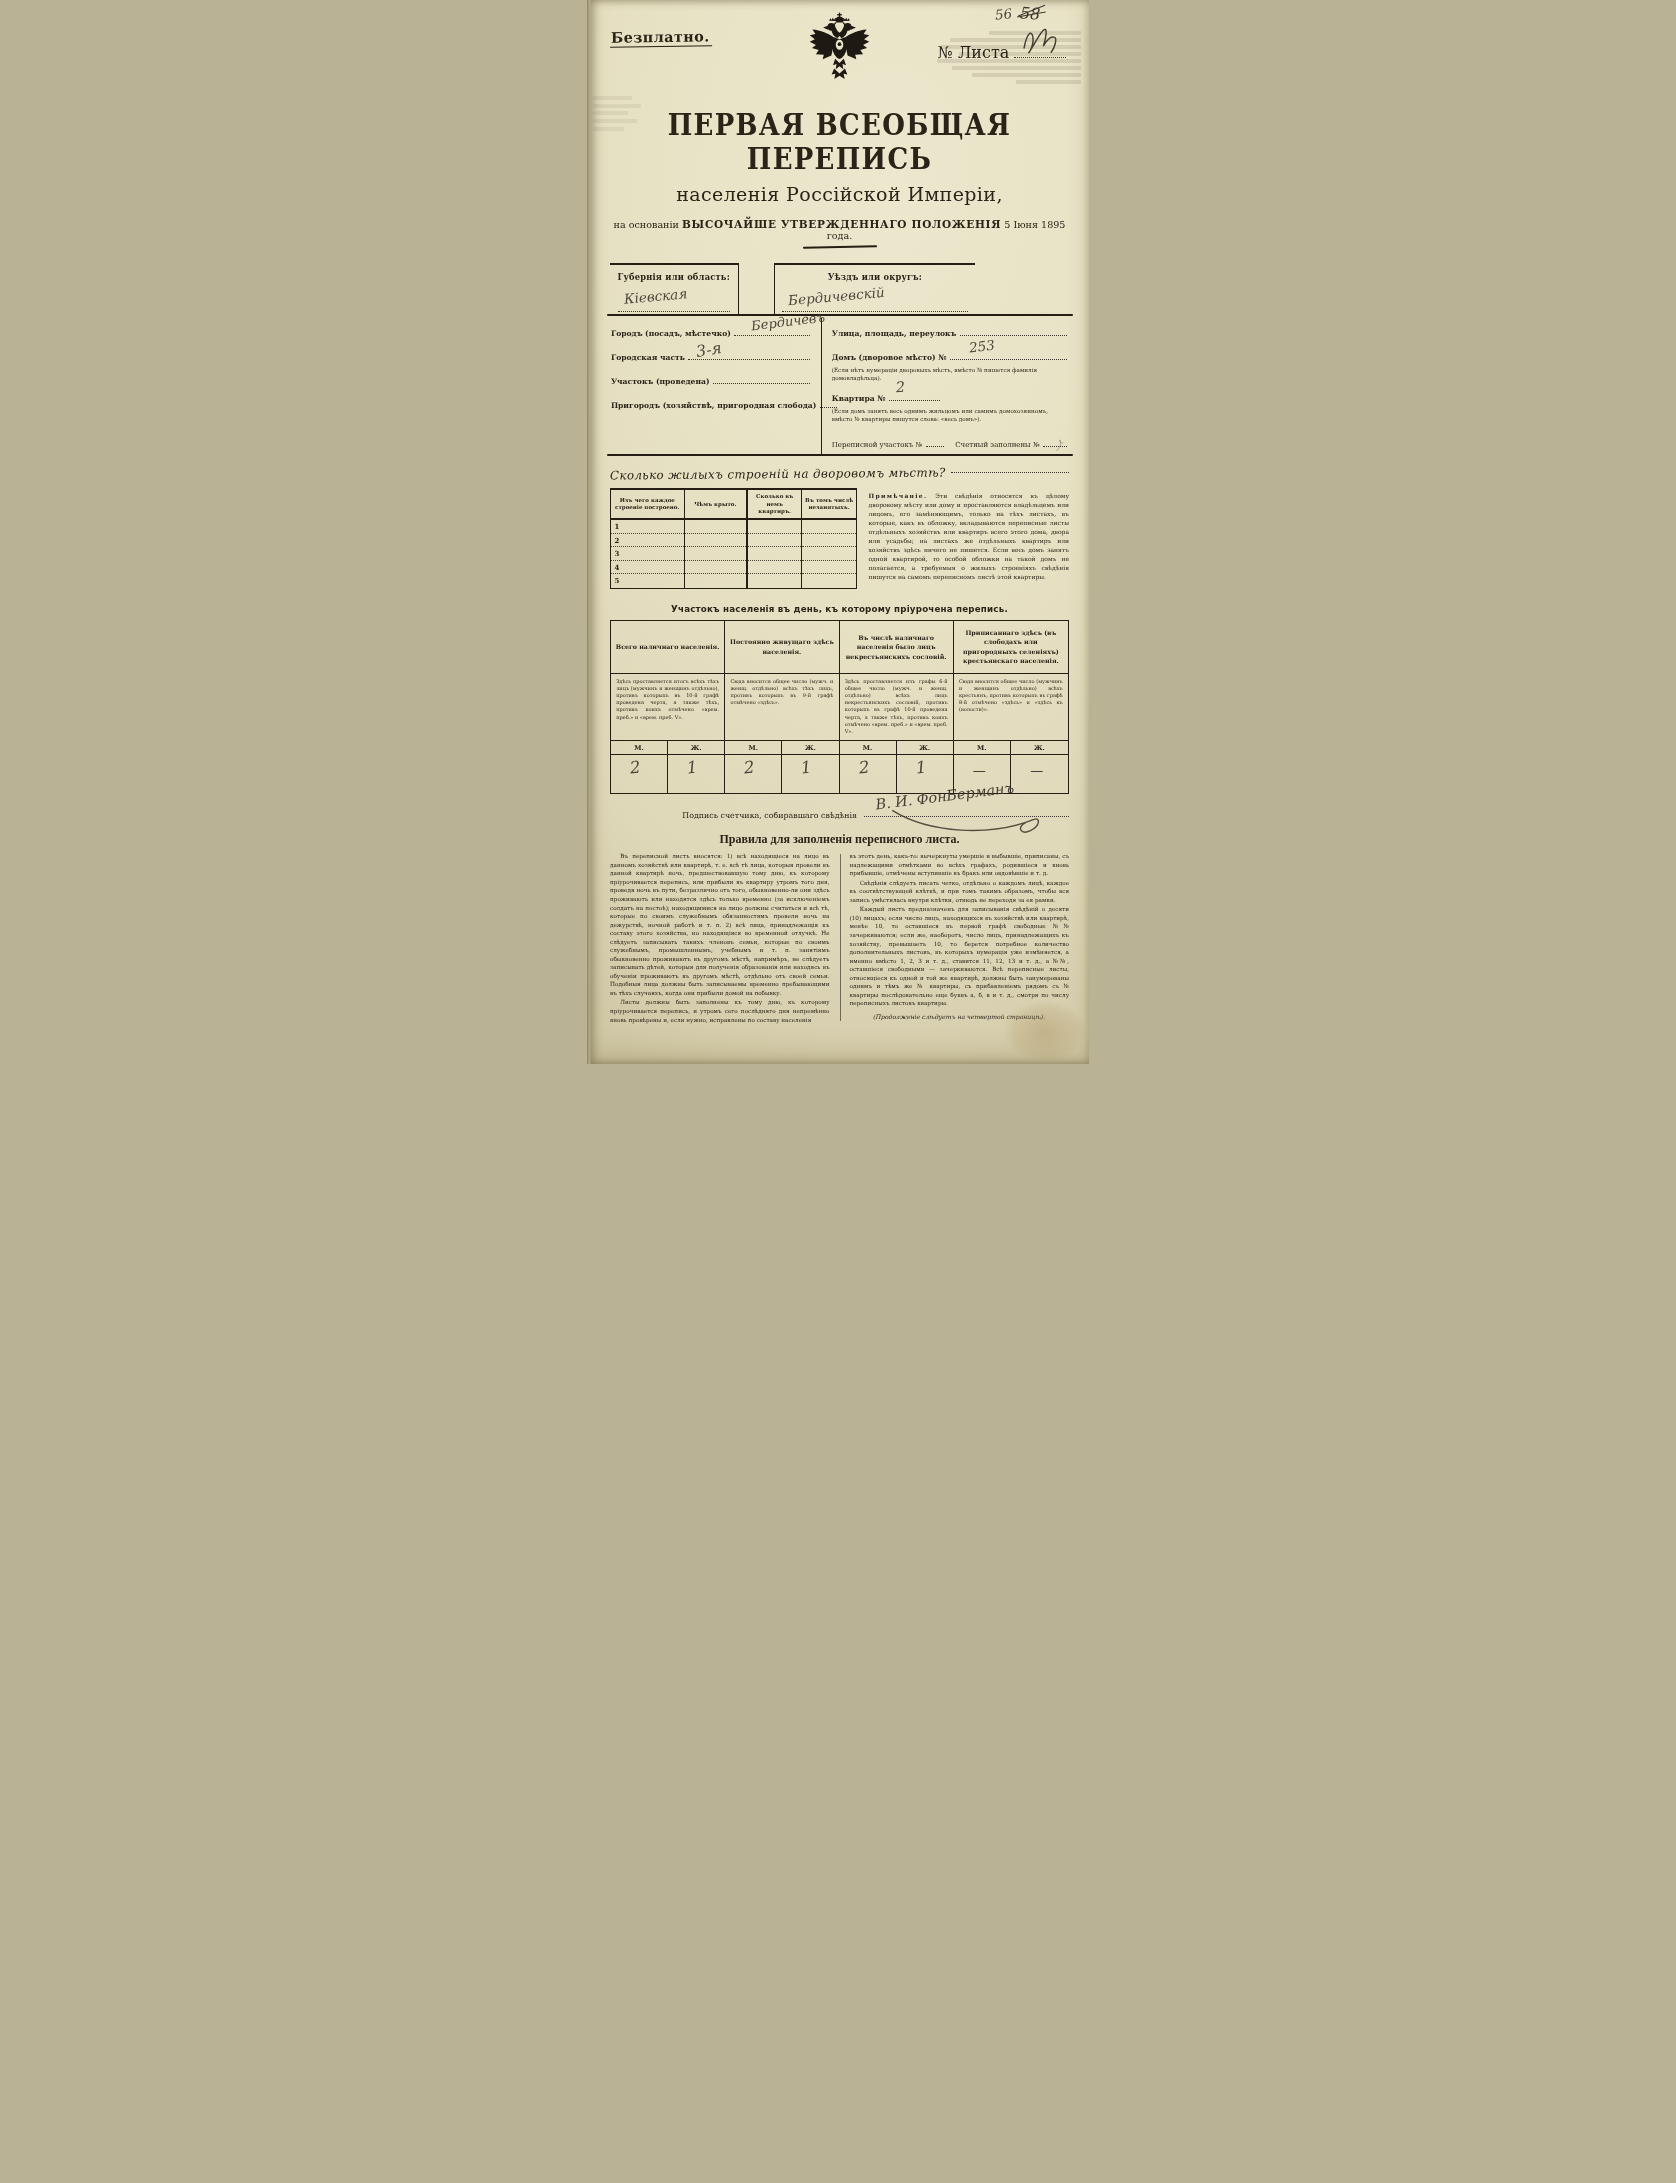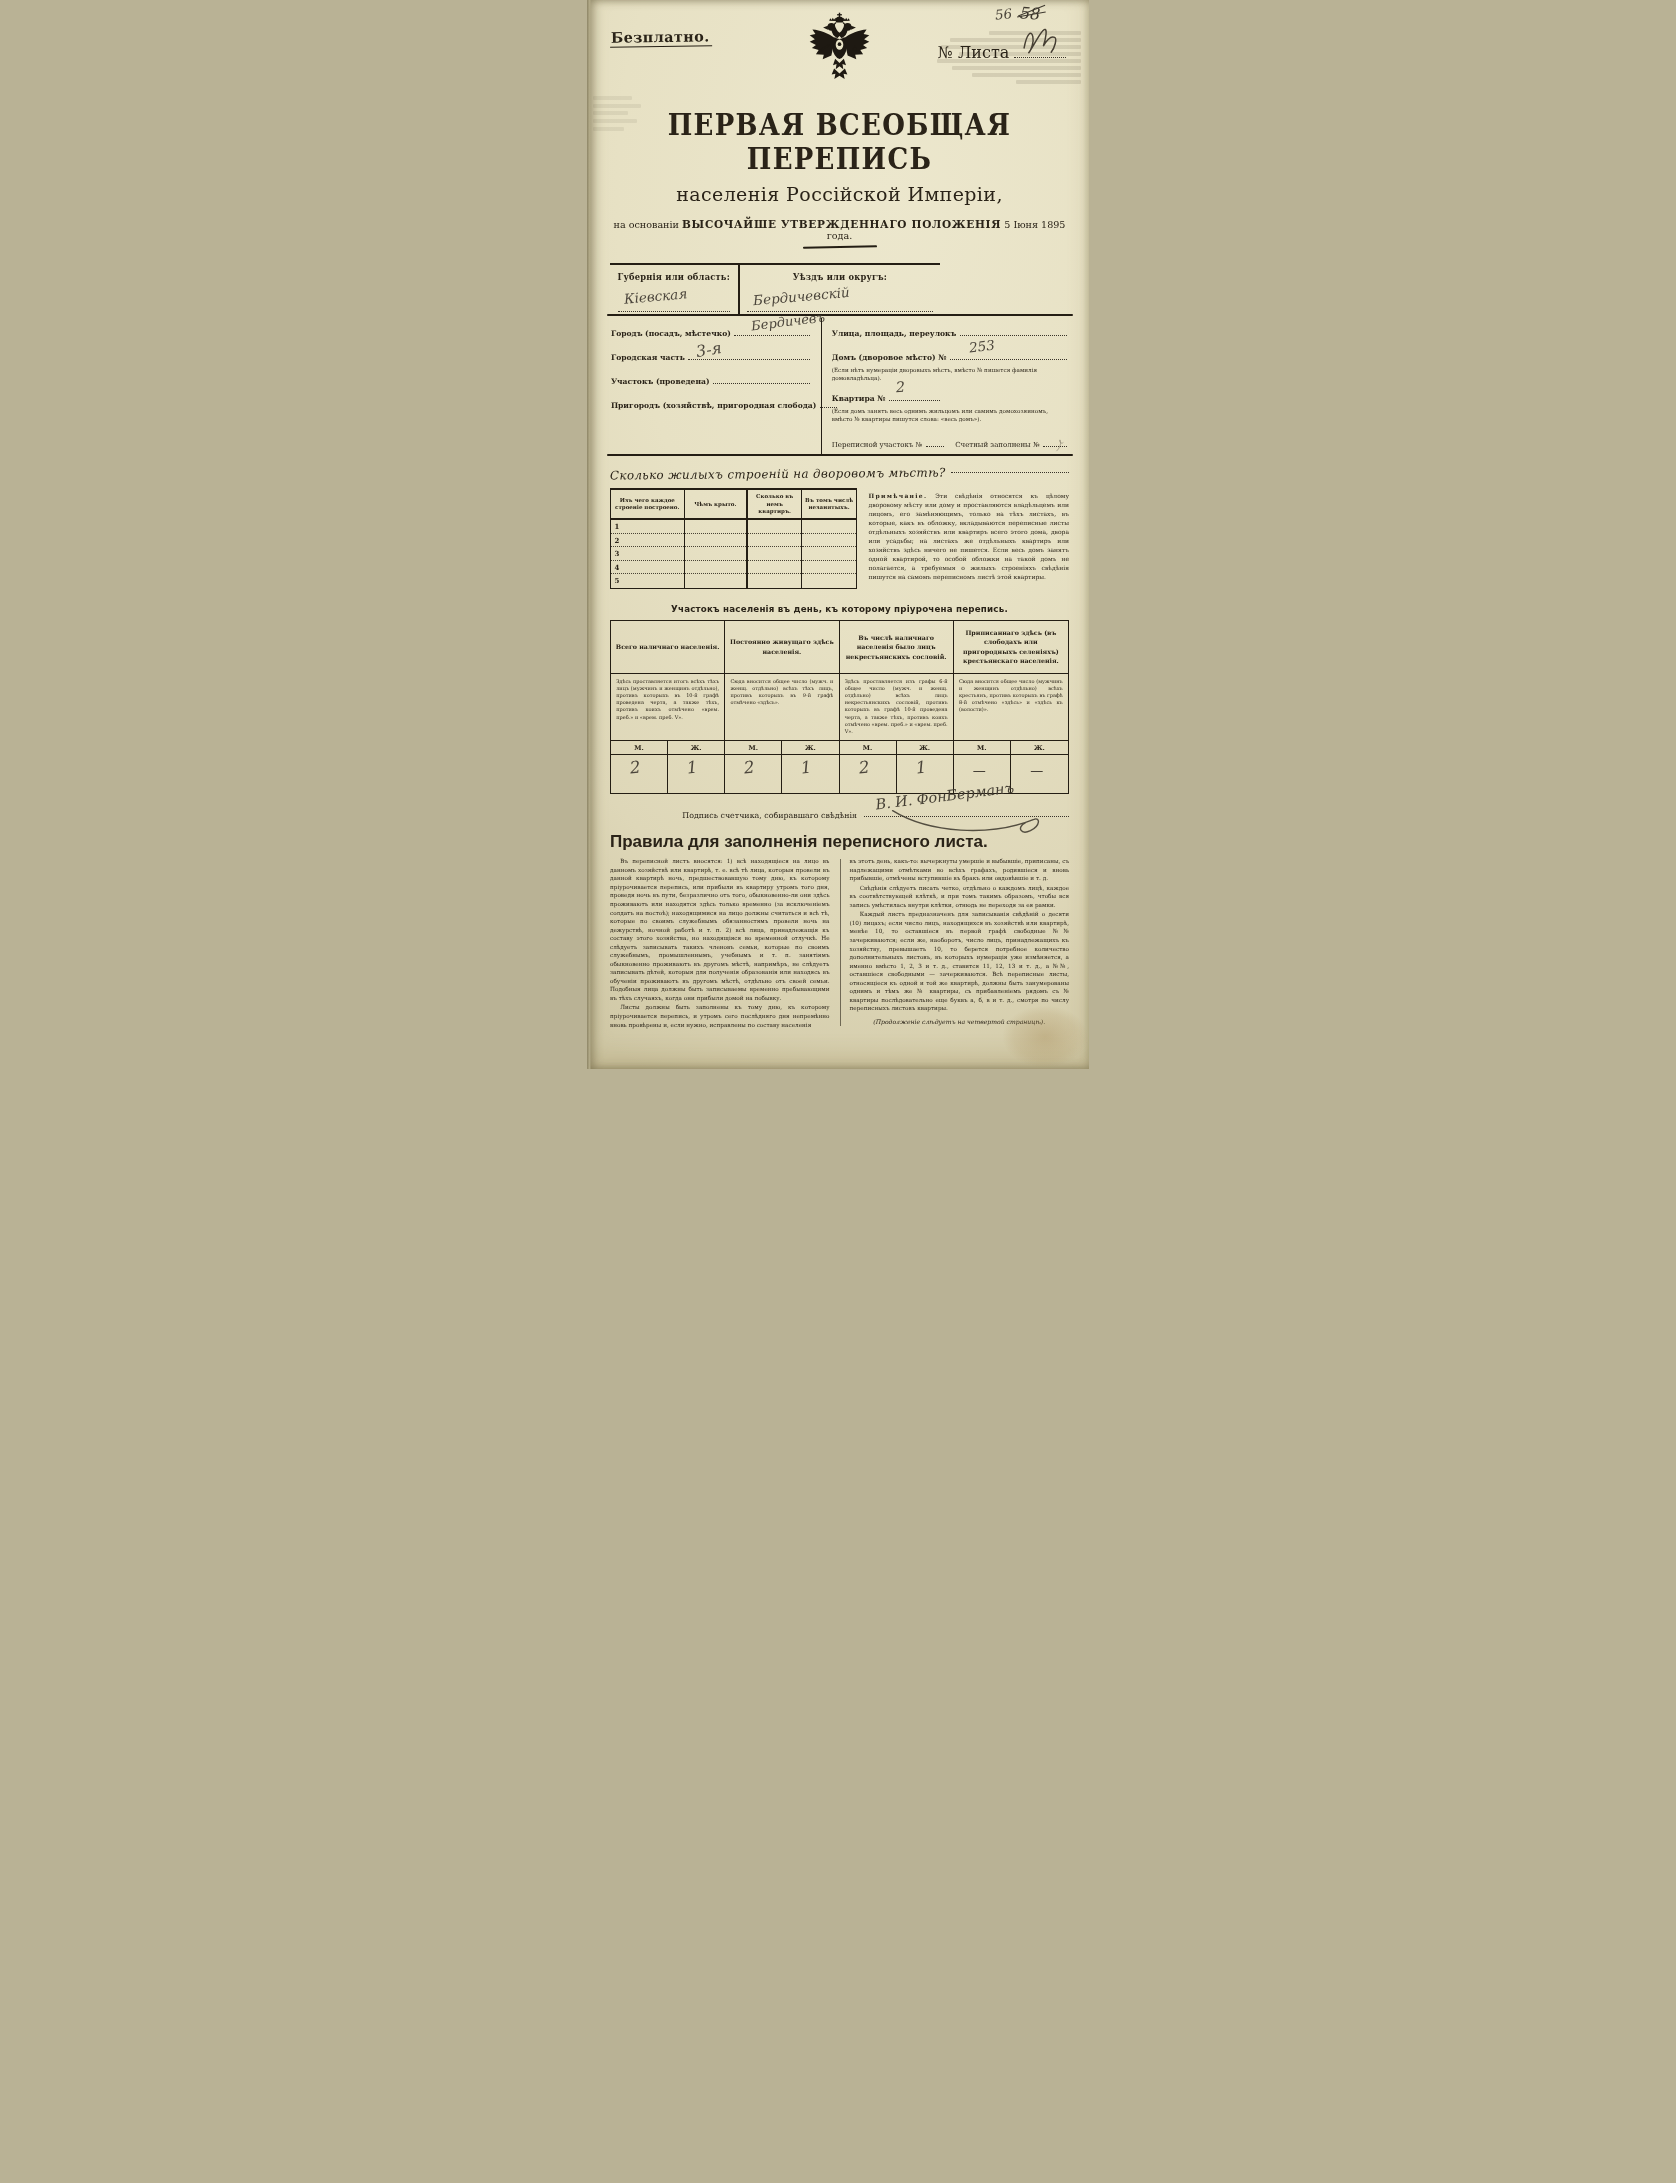--- a/index.html
+++ b/index.html
@@ -39,21 +39,21 @@
   .sheet-field{position:relative;display:inline-block;width:52px;border-bottom:1.3px dotted #3a342a;height:12.2px;vertical-align:baseline;}
   .sheet-field svg{position:absolute;left:3.5px;top:-20px;overflow:visible;}
 
   h1{margin:3.5px 0 0;text-align:center;font-size:26px;font-weight:bold;letter-spacing:1.3px;transform:scaleY(1.14);}
   h2{margin:11.4px 0 0;text-align:center;font-size:19px;font-weight:normal;letter-spacing:0.4px;}
   .basis{margin-top:13px;text-align:center;font-size:9.6px;}
   .basis .caps{font-weight:bold;font-size:10.5px;letter-spacing:0.7px;}
   .basis-underline{width:74px;height:2.2px;background:#241e14;margin:4.4px auto 0;transform:rotate(-1deg);border-radius:0.9px;}
 
   
-  .band{display:grid;grid-template-columns:28% 44% 28%;margin-top:15px;}
+  .band{display:grid;grid-template-columns:28% 44% 28%;margin-top:15px;gap:35px;}
   .band-side{border-top:2.2px solid #241e14;padding:7px 5.2px 2.6px;position:relative;}
   .band-left{border-right:1.3px solid #241e14;}
   .band-right{border-left:1.3px solid #241e14;}
   .band .lbl{font-size:8.3px;font-weight:bold;text-align:center;letter-spacing:0.2px;}
   .writefield{position:relative;border-bottom:0.9px dotted #3a342a;height:15.7px;margin:13px 2.6px 0;}
   .writefield .hw{position:absolute;left:6.1px;top:-7px;font-size:13.5px;transform:rotate(-5deg);white-space:nowrap;}
   .band-center{text-align:center;padding-top:3.5px;}
   .bc1{font-size:16px;font-weight:bold;letter-spacing:1.3px;}
   .bc2{font-size:14.4px;font-weight:bold;letter-spacing:3.9px;margin-top:15px;}
   .rule-heavy{height:1.7px;background:#241e14;margin:0 -3.5px;border-radius:0.9px;}
@@ -104,21 +104,21 @@
   .gsep{border-right:1.3px solid #241e14;}
   .msep{border-right:0.7px solid #241e14;}
 
   
   .sigrow{margin:11.4px 0 0;text-align:right;font-size:7.9px;position:relative;}
   .sigline{position:relative;display:inline-block;width:205px;border-bottom:0.9px dotted #3a342a;height:10.5px;margin-left:4.4px;vertical-align:baseline;}
   .signature{position:absolute;left:11.4px;top:-17.5px;font-size:14.4px;transform:rotate(-7deg);white-space:nowrap;color:#443e33;}
   .swash{position:absolute;left:26px;top:2.6px;overflow:visible;}
 
   
-  .rules-h{margin:13px 0 5.2px;text-align:left;font-family:Liberation Sans, sans-serif;font-size:17px;font-weight:bold;}
+  .rules-h{margin:13px 0 5.2px;text-align:center;font-family:Liberation Serif, serif;font-size:12px;font-weight:bold;}
   .rules{position:relative;display:grid;grid-template-columns:1fr 1fr;column-gap:20px;}
   .rules::after{content:"";position:absolute;left:50%;top:1.7px;bottom:4.4px;width:0.7px;background:rgba(40,34,22,.6);}
   .rules p{margin:0 0 0.9px;font-size:5.7px;line-height:1.5;text-align:justify;text-indent:1.8em;}
   .rules p.noindent{text-indent:0;}
   .cont{margin-top:5.2px;text-align:center;font-style:italic;font-size:6.1px;}
 </style>
 </head>
 <body>
 
 <div class="page">

